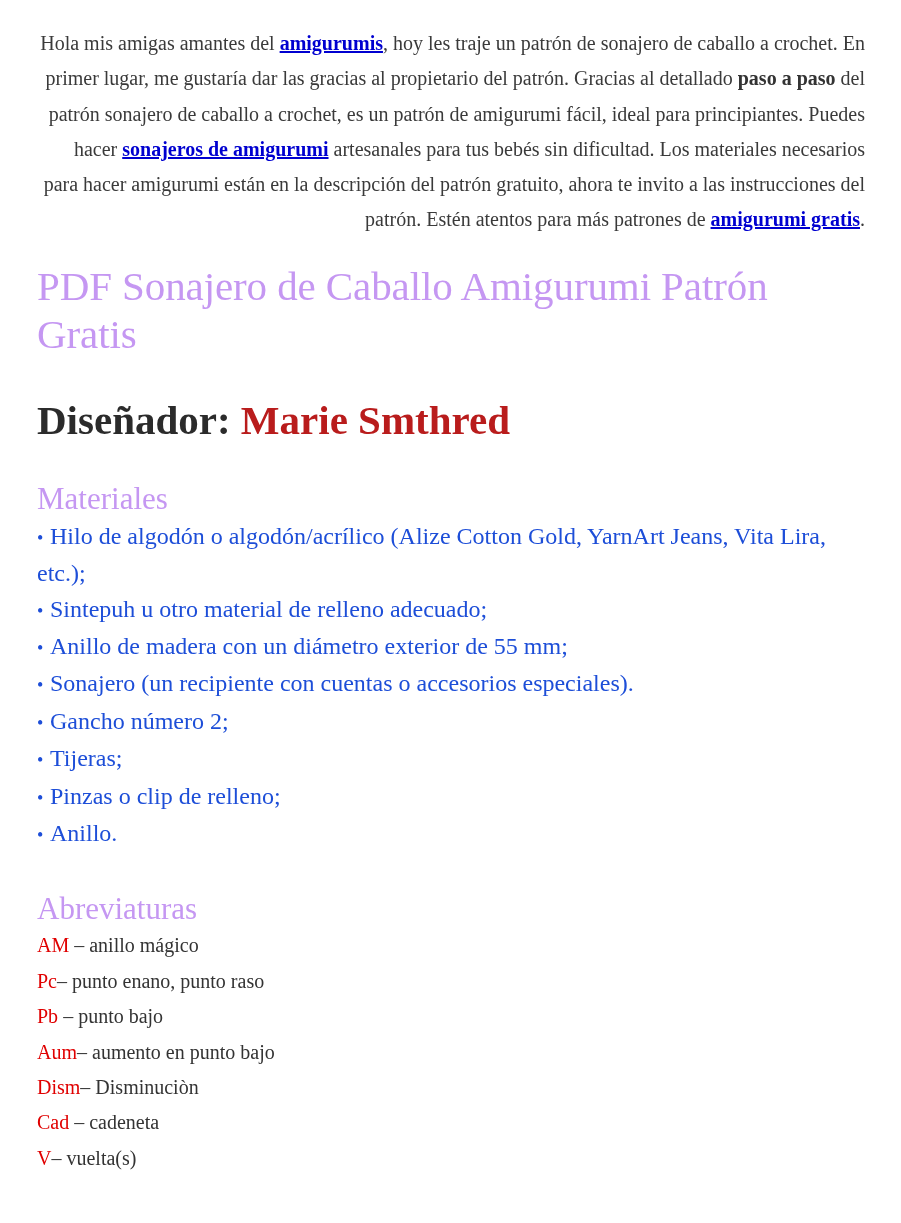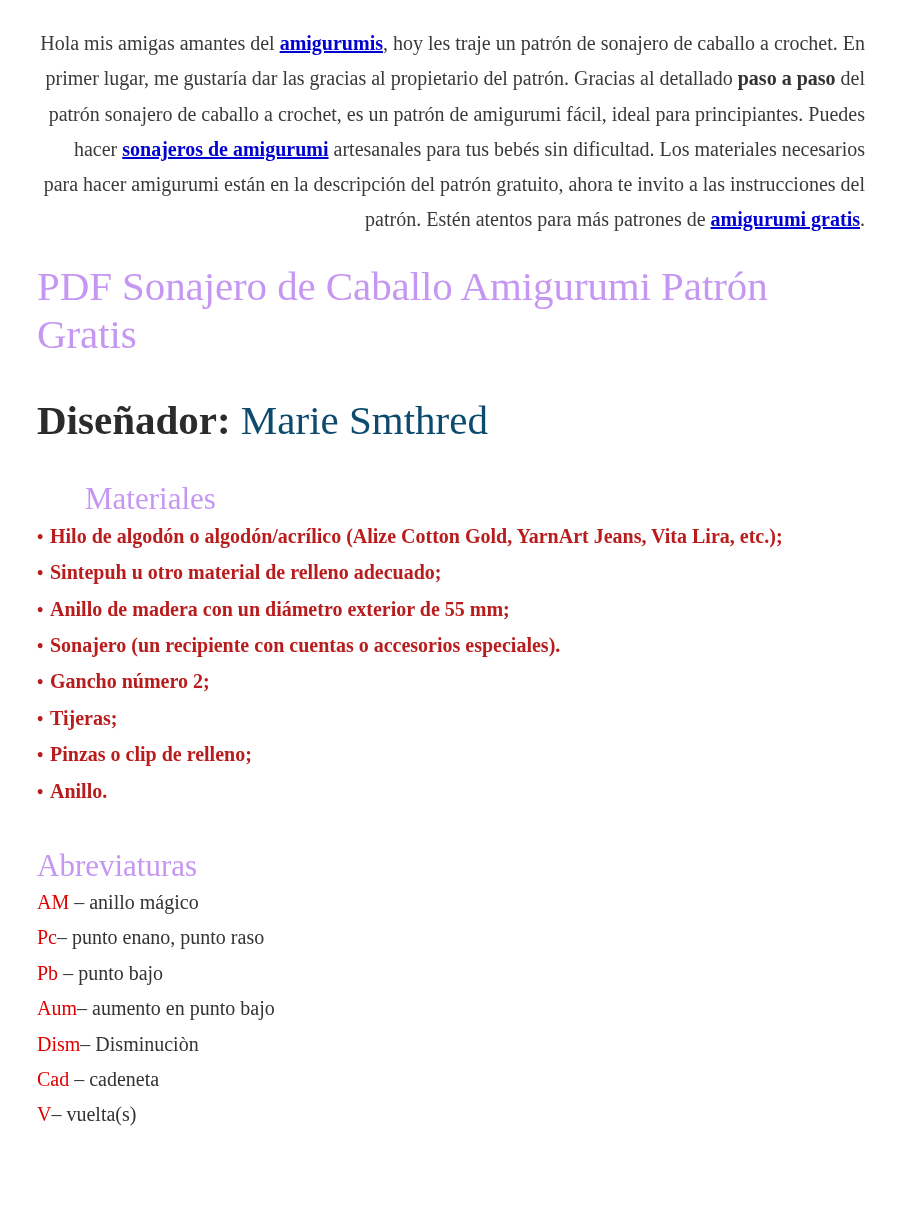--- a/index.html
+++ b/index.html
@@ -45,41 +45,40 @@
     }
     h2.designer {
       font-family: "Liberation Serif", "DejaVu Serif", serif;
       font-size: 41px;
       line-height: 48px;
       margin: 38px 0 0 0;
       font-weight: bold;
       color: #2b2b2b;
     }
     h2.designer .designer-name {
-      font-weight: normal;
-      color: #0c4a6e;
+      font-weight: bold;
+      color: #b91c1c;
     }
     h3.section {
       font-family: "Liberation Serif", "DejaVu Serif", serif;
       font-weight: normal;
       font-size: 31px;
       line-height: 36px;
       color: #c597f2;
       margin: 0;
     }
-    h3.materials-heading { margin-top: 37px; margin-left: 48px; }
+    h3.materials-heading { margin-top: 37px; }
     h3.abbr-heading { margin-top: 38px; }
     ul.materials {
       list-style: none;
       margin: 2px 0 0 0;
       padding: 0;
-      font-size: 20px;
+      font-size: 24px;
       line-height: 35.4px;
-      color: #b91c1c;
-      font-weight: bold;
+      color: #1d4ed8;
     }
     ul.materials li::before {
       content: "\2022";
       display: inline-block;
       width: 13px;
       font-size: 18px;
     }
     .abbr-list {
       margin: 1px 0 16px 0;
       padding: 0;

